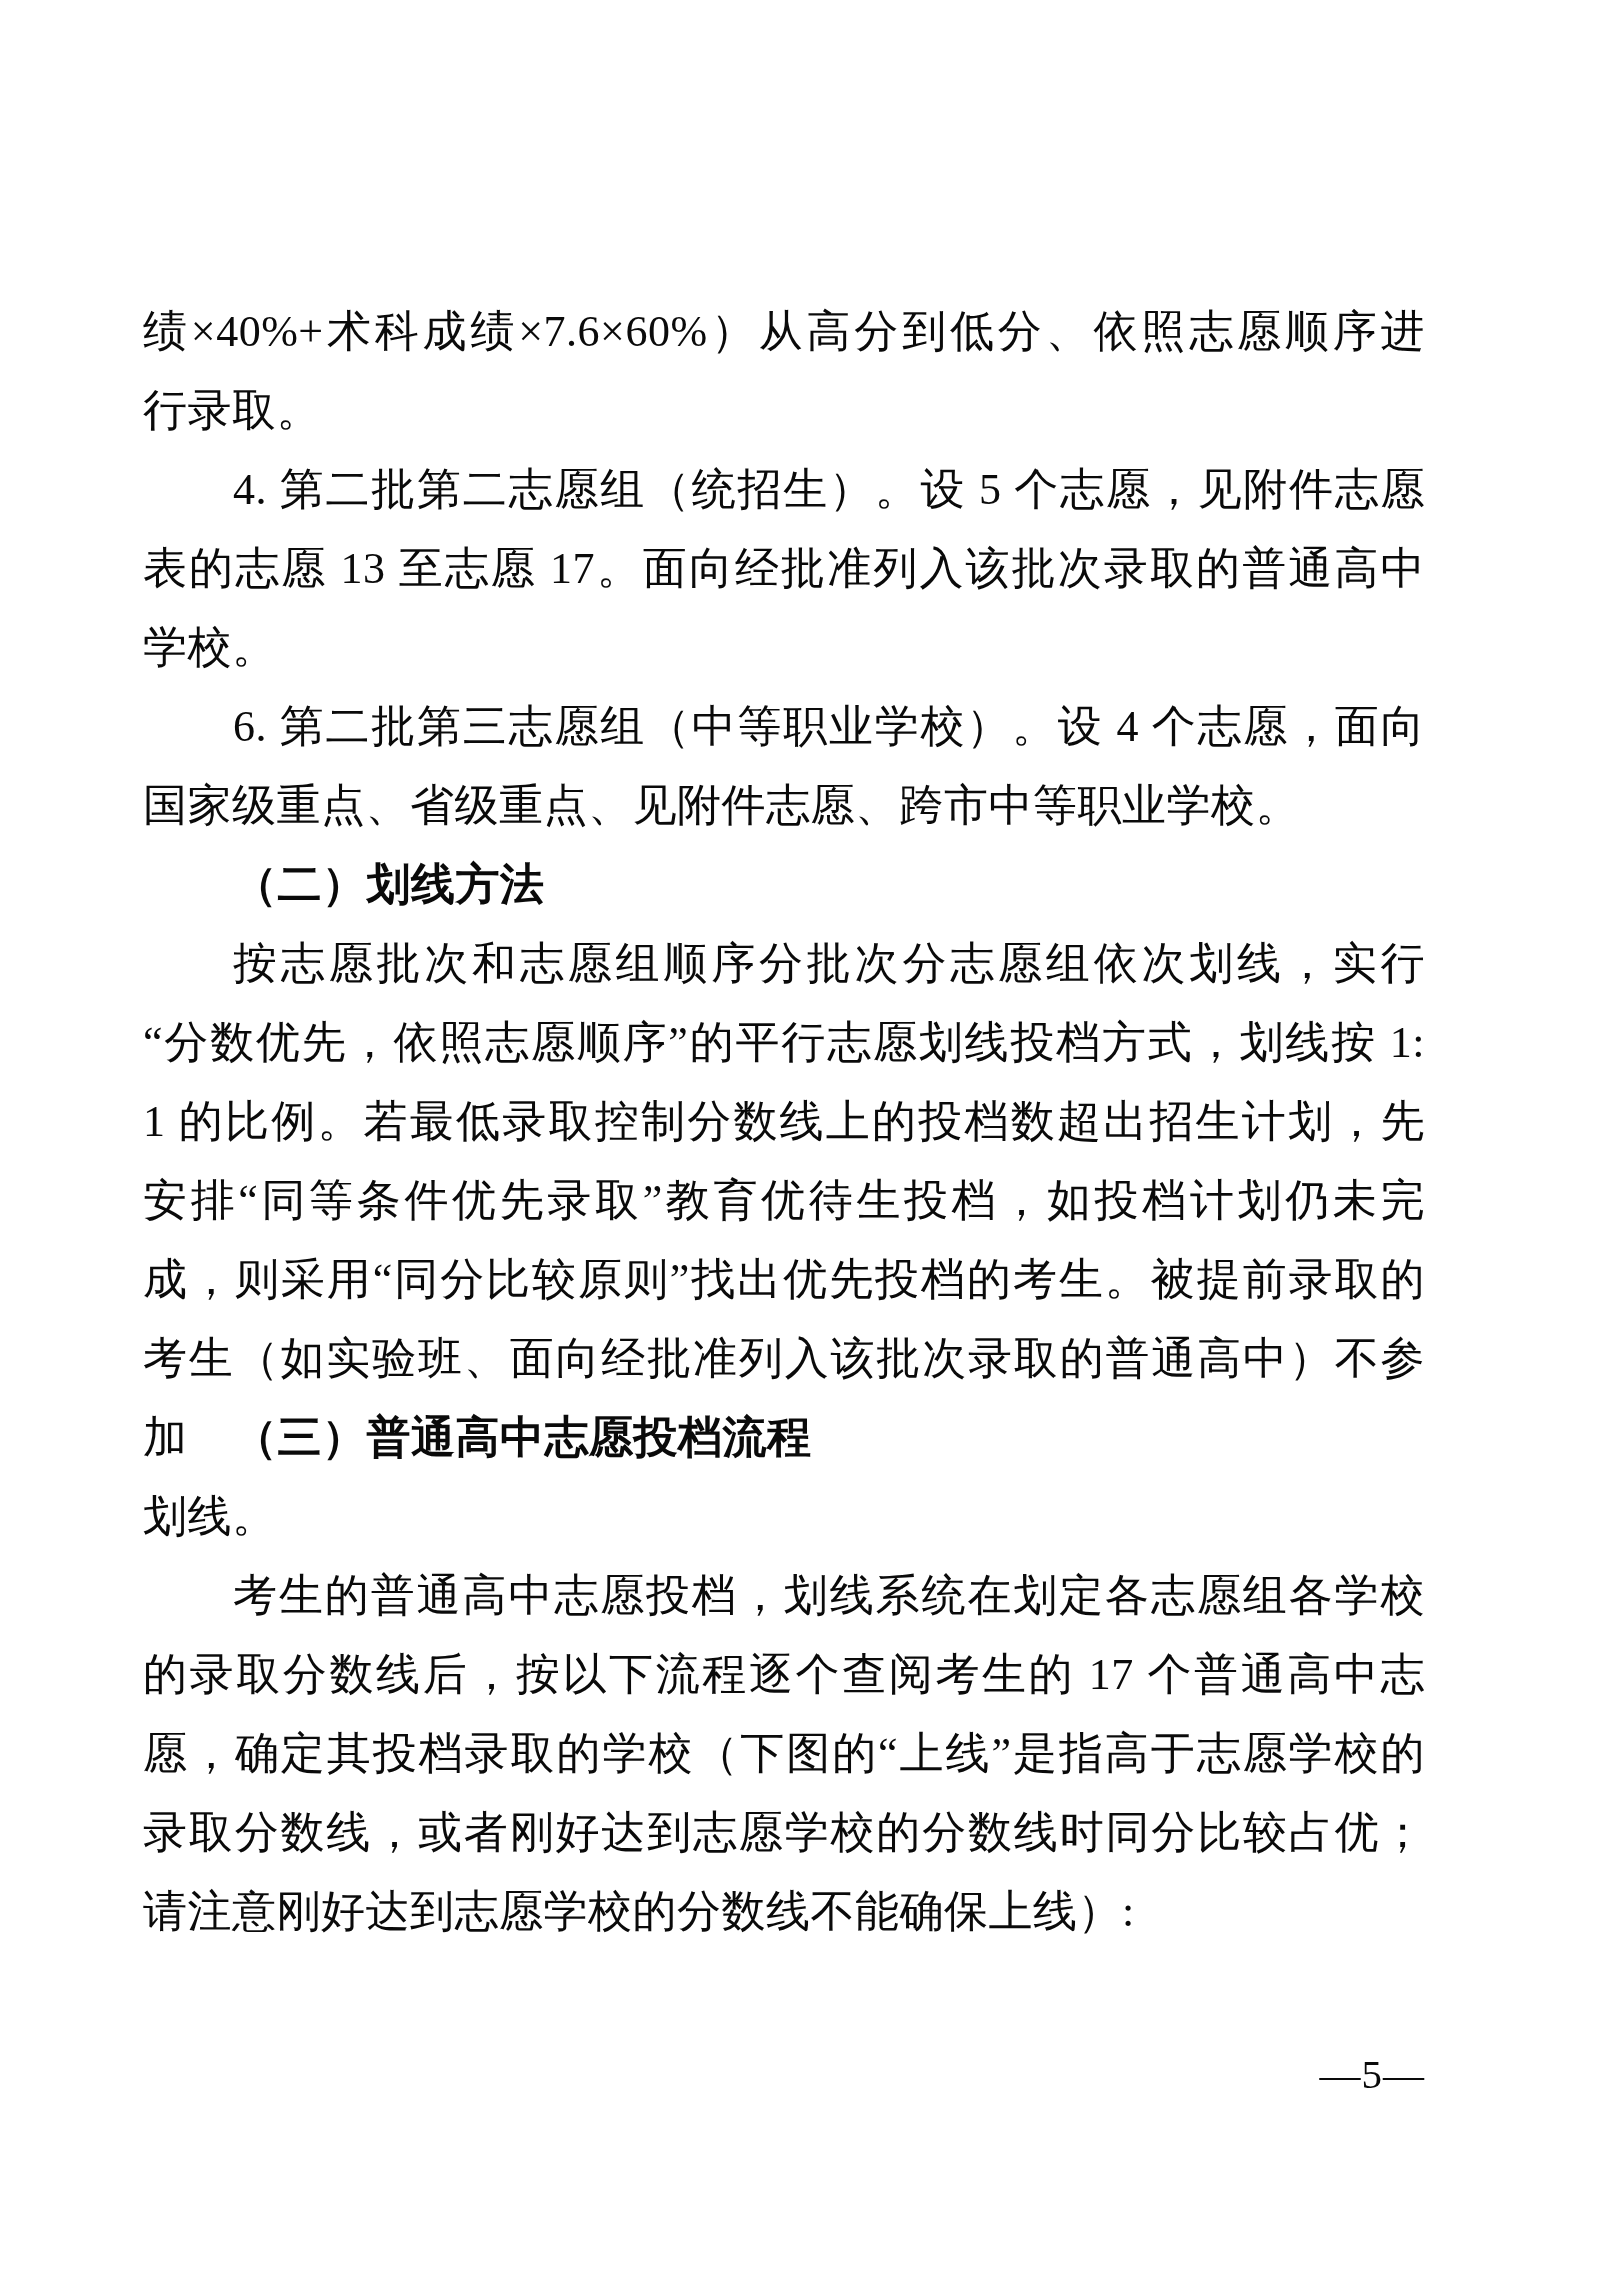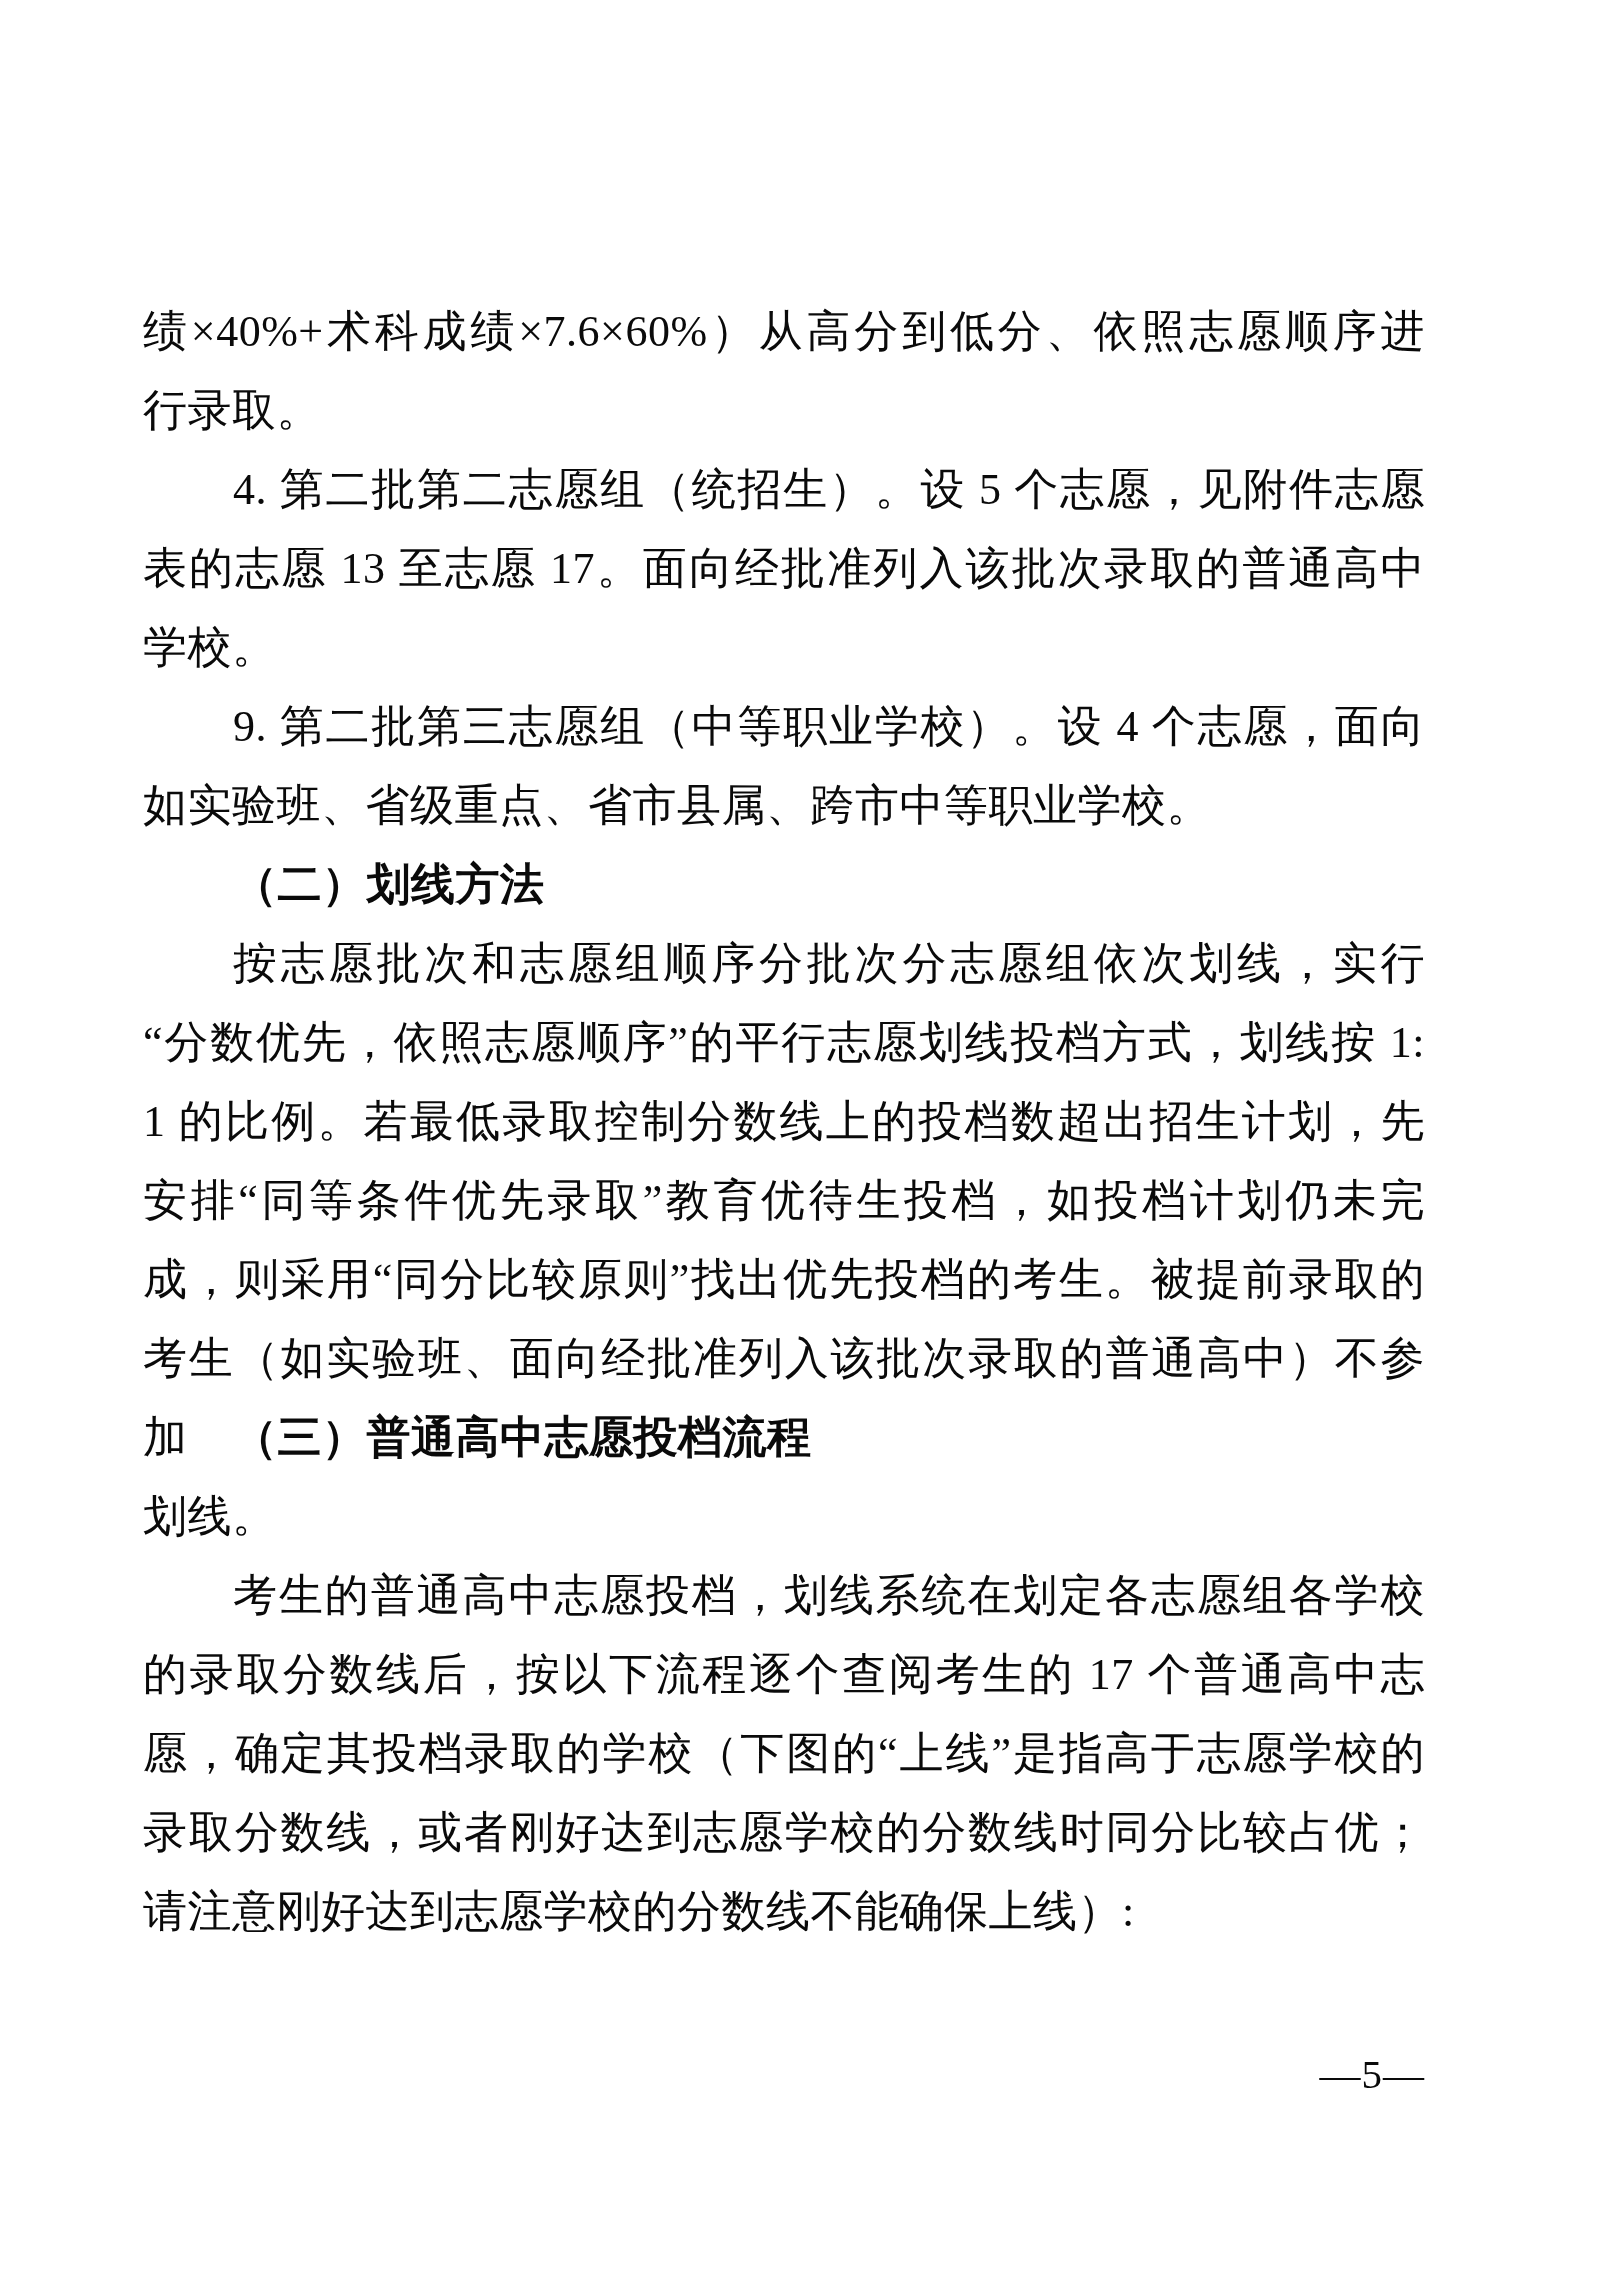--- a/index.html
+++ b/index.html
@@ -51,22 +51,22 @@
 </head>
 <body>
 
 <div class="page">
   <div class="content">
     <div class="line just">绩×40%+术科成绩×7.6×60%）从高分到低分、依照志愿顺序进</div>
     <div class="line">行录取。</div>
     <div class="line just indent">4. 第二批第二志愿组（统招生）。设 5 个志愿，见附件志愿</div>
     <div class="line just">表的志愿 13 至志愿 17。面向经批准列入该批次录取的普通高中</div>
     <div class="line">学校。</div>
-    <div class="line just indent">9. 第二批第三志愿组（中等职业学校）。设 4 个志愿，面向</div>
-    <div class="line">如实验班、省级重点、省市县属、跨市中等职业学校。</div>
+    <div class="line just indent">6. 第二批第三志愿组（中等职业学校）。设 4 个志愿，面向</div>
+    <div class="line">国家级重点、省级重点、见附件志愿、跨市中等职业学校。</div>
     <div class="line indent heading">（二）划线方法</div>
     <div class="line just indent">按志愿批次和志愿组顺序分批次分志愿组依次划线，实行</div>
     <div class="line just">“分数优先，依照志愿顺序”的平行志愿划线投档方式，划线按 1:</div>
     <div class="line just">1 的比例。若最低录取控制分数线上的投档数超出招生计划，先</div>
     <div class="line just">安排“同等条件优先录取”教育优待生投档，如投档计划仍未完</div>
     <div class="line just">成，则采用“同分比较原则”找出优先投档的考生。被提前录取的</div>
     <div class="line just">考生（如实验班、面向经批准列入该批次录取的普通高中）不参加</div>
     <div class="line indent heading">（三）普通高中志愿投档流程</div>
     <div class="line">划线。</div>
     <div class="line just indent">考生的普通高中志愿投档，划线系统在划定各志愿组各学校</div>

